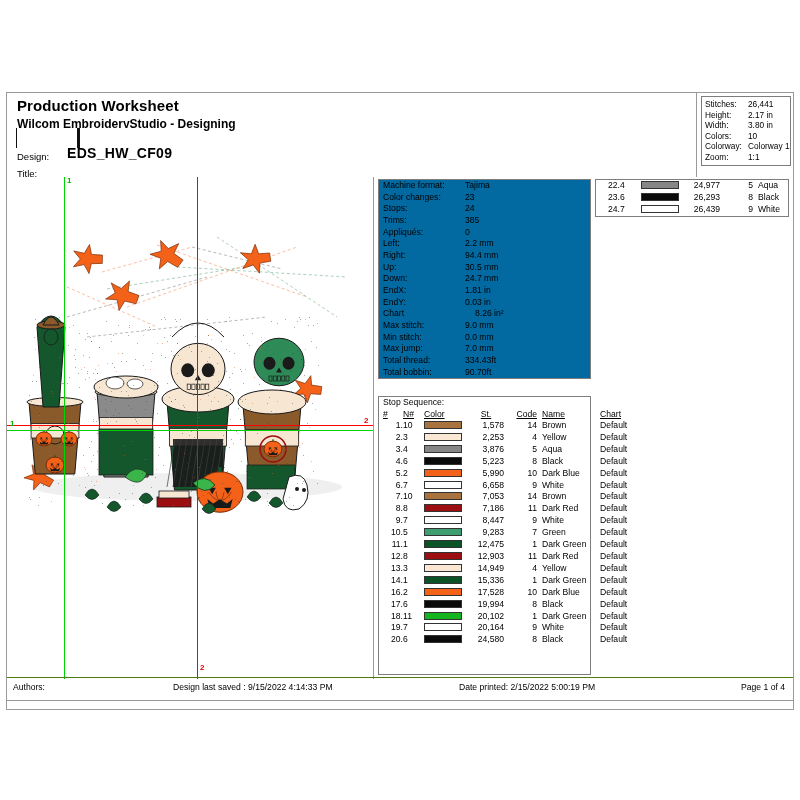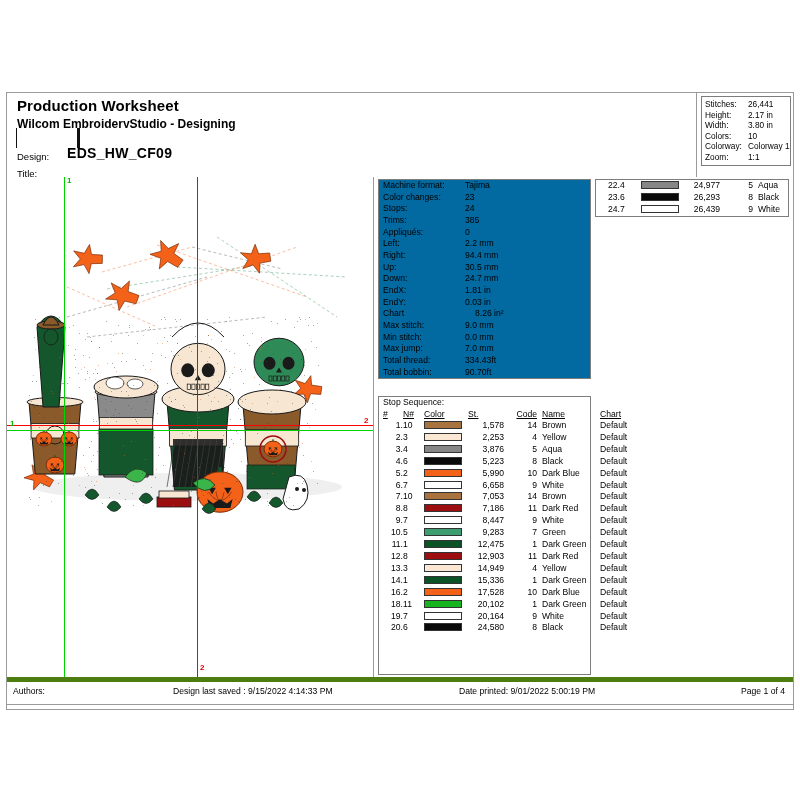--- a/index.html
+++ b/index.html
@@ -70,34 +70,34 @@
   table.seq td{line-height:11.9px;padding:0;white-space:nowrap;}
   .c-num{width:20px;text-align:right;padding-left:4px !important;}
   .c-nn{width:20px;text-align:left;}
   .c-sw{width:44px;}
   .c-st{width:36px;text-align:right;padding-right:5px !important;}
   .c-code{width:28px;text-align:right;padding-right:5px !important;}
   .c-name{width:58px;text-align:left;}
   .c-chart{text-align:left;}
   th.c-num{text-align:left;}
   th.c-sw{text-align:left;padding-left:1px !important;}
-  th.c-st{text-align:left;}
+  th.c-st{text-align:center;}
   th.c-code{text-align:right;}
   .sw{display:inline-block;width:38px;height:8px;border:1px solid #333;
       vertical-align:-1px;margin-left:1px;box-sizing:border-box;}
 
   
   #cont{position:absolute;left:221px;top:2px;width:auto;right:4px;
         box-sizing:border-box;border:1px solid #7d7d7d;background:#fff;}
   #cont table.seq{width:100%;}
   #cont .c-name{width:62px;}
 
   
   #footer{position:absolute;left:0;bottom:0;width:100%;height:32px;box-sizing:border-box;
-          border-top:5px solid #4d7c0f;}
+          border-top:1px solid #4d7c0f;}
   #footrow{position:absolute;left:0;top:4px;width:100%;height:14px;font-size:8.6px;}
   #f-authors{position:absolute;left:6px;top:0;}
   #f-saved{position:absolute;left:166px;top:0;}
   #f-printed{position:absolute;left:452px;top:0;}
   #f-page{position:absolute;right:8px;top:0;}
   #footline{position:absolute;left:0;top:22px;width:100%;height:1px;background:#9a9a9a;}
 </style>
 </head>
 <body>
 
@@ -1134,20 +1134,29 @@
               <tr>
                 <td class="c-num">16.</td>
                 <td class="c-nn">2</td>
                 <td class="c-sw"><span class="sw" style="background: rgb(244, 98, 26);"></span></td>
                 <td class="c-st">17,528</td>
                 <td class="c-code">10</td>
                 <td class="c-name">Dark Blue</td>
                 <td class="c-chart">Default</td>
               </tr>
               <tr>
+                <td class="c-num">17.</td>
+                <td class="c-nn">6</td>
+                <td class="c-sw"><span class="sw" style="background: rgb(10, 10, 10);"></span></td>
+                <td class="c-st">19,994</td>
+                <td class="c-code">8</td>
+                <td class="c-name">Black</td>
+                <td class="c-chart">Default</td>
+              </tr>
+              <tr>
                 <td class="c-num">18.</td>
                 <td class="c-nn">11</td>
                 <td class="c-sw"><span class="sw" style="background: rgb(22, 181, 32);"></span></td>
                 <td class="c-st">20,102</td>
                 <td class="c-code">1</td>
                 <td class="c-name">Dark Green</td>
                 <td class="c-chart">Default</td>
               </tr>
               <tr>
                 <td class="c-num">19.</td>
@@ -1171,19 +1180,19 @@
         </table>
       </div>
 
     </div>
   </div>
 
   <div id="footer">
     <div id="footrow">
       <span id="f-authors">Authors:</span>
       <span id="f-saved">Design last saved : 9/15/2022 4:14:33 PM</span>
-      <span id="f-printed">Date printed: 9/01/2022 5:00:19 PM</span>
+      <span id="f-printed">Date printed: 2/15/2022 5:00:19 PM</span>
       <span id="f-page">Page 1 of 4</span>
     </div>
     <div id="footline"></div>
   </div>
 
 </div>
 
 </body></html>

